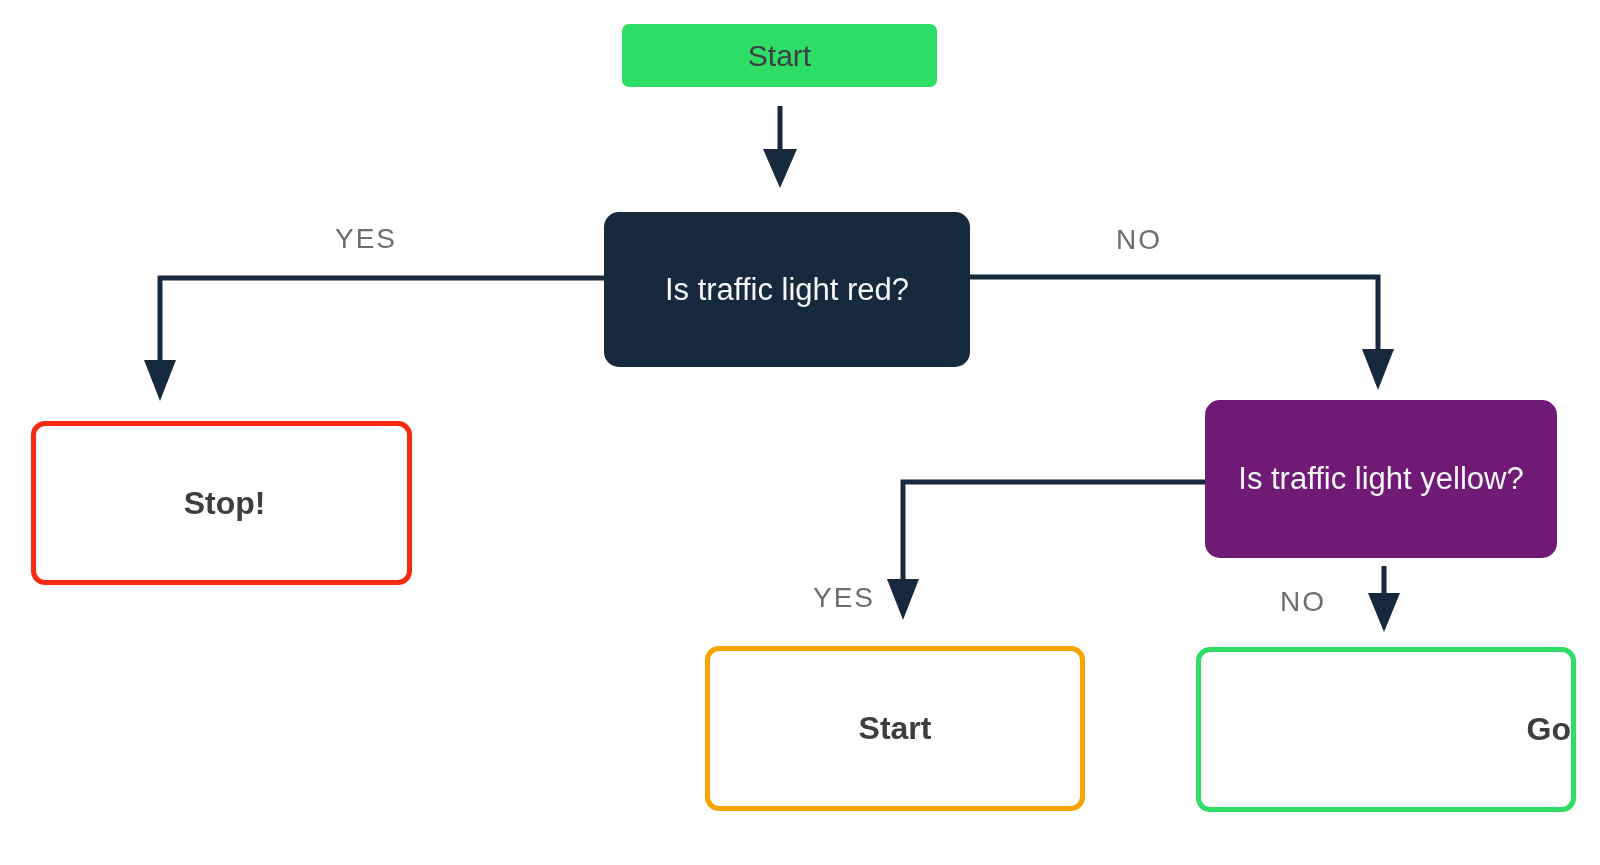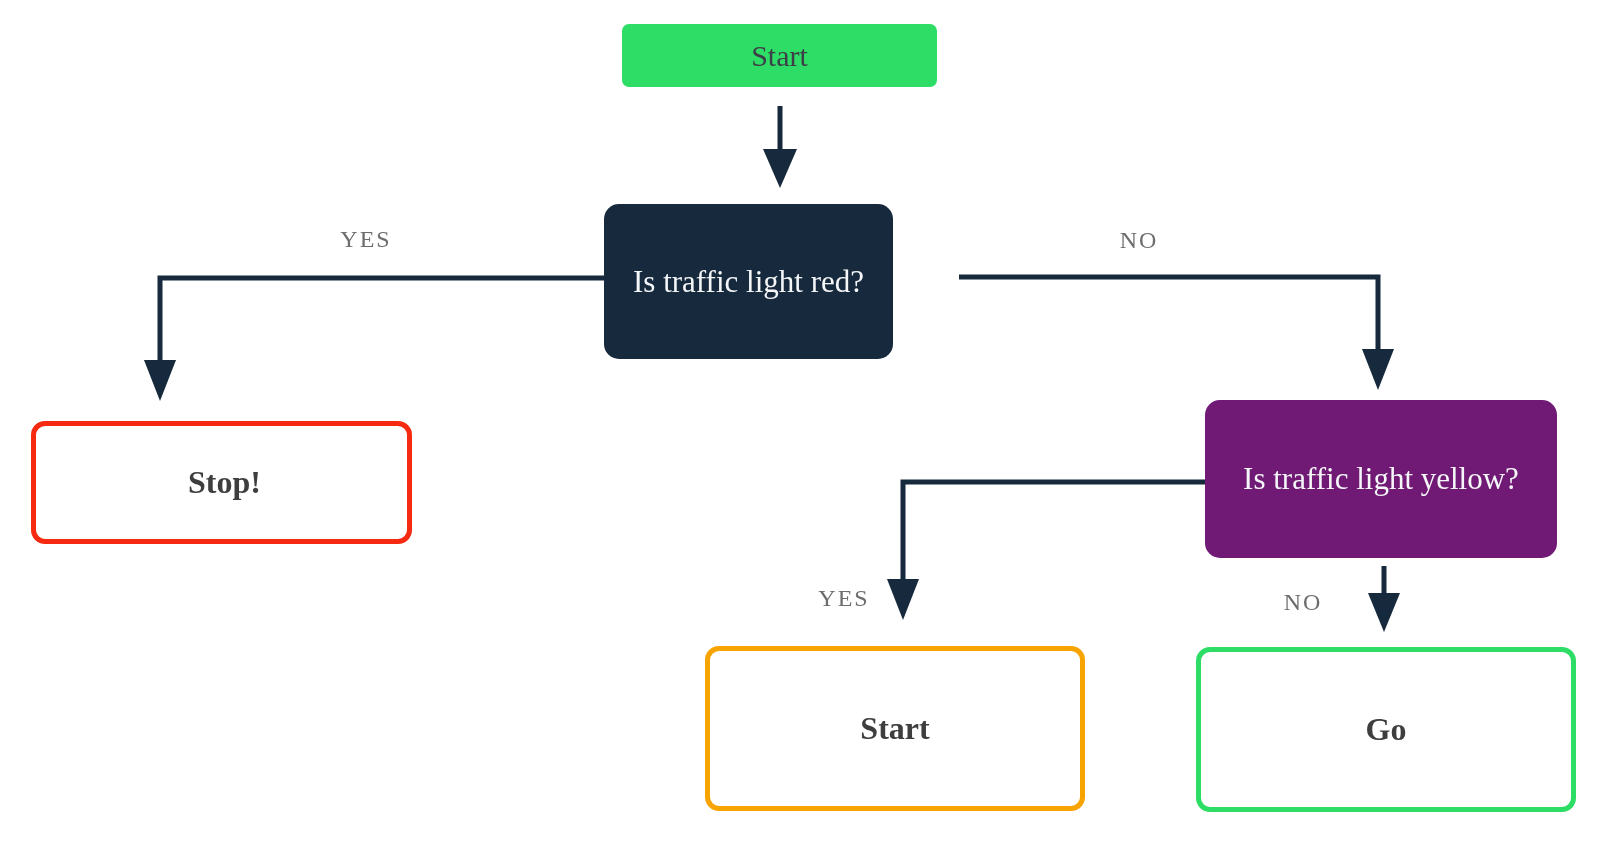--- a/index.html
+++ b/index.html
@@ -7,21 +7,20 @@
     padding: 0;
     background: #ffffff;
     font-family: "Liberation Sans", sans-serif;
   }
   .canvas {
     position: relative;
     width: 1600px;
     height: 865px;
     background: #ffffff;
     overflow: hidden;
-    font-family: Liberation Serif, serif;
   }
   .edges-svg {
     position: absolute;
     left: 0;
     top: 0;
     width: 1600px;
     height: 865px;
     z-index: 1;
   }
   .edge-line {
@@ -56,43 +55,43 @@
   }
   .node-decision {
     background: #17293d;
     border-radius: 15px;
     color: #f4f6f8;
     font-size: 31px;
     font-weight: 400;
   }
   .node-q-red {
     left: 604px;
-    top: 204px;
-    width: 289px;
+    top: 212px;
+    width: 366px;
     height: 155px;
   }
   .node-q-yellow {
     left: 1205px;
     top: 400px;
     width: 352px;
     height: 158px;
   }
   .node-outcome {
     background: #ffffff;
     border: 5px solid;
     border-radius: 14px;
     color: #3e3e3e;
     font-size: 32px;
     font-weight: 700;
   }
   .node-stop {
     left: 31px;
     top: 421px;
     width: 381px;
-    height: 123px;
+    height: 164px;
     border-color: #f52a10;
     padding-left: 6px;
   }
   .node-slow {
     left: 705px;
     top: 646px;
     width: 380px;
     height: 165px;
     border-color: #f7a400;
   }
@@ -100,21 +99,21 @@
     left: 1196px;
     top: 647px;
     width: 380px;
     height: 165px;
     border-color: #2edd66;
   }
   .edge-label {
     position: absolute;
     transform: translate(-50%, -50%);
     color: #6d6d6d;
-    font-size: 24px;
+    font-size: 28px;
     font-weight: 400;
     letter-spacing: 2px;
     z-index: 2;
     white-space: nowrap;
   }
   .label-red-yes  { left: 366px;  top: 239px; }
   .label-red-no   { left: 1139px; top: 240px; }
   .label-yellow-yes { left: 844px;  top: 598px; }
   .label-yellow-no  { left: 1303px; top: 602px; }
 </style>
@@ -164,21 +163,21 @@
   </div>
 
   <div class="node node-outcome node-stop" style="border-color: rgb(245, 42, 16); color: rgb(62, 62, 62);">
     <span>Stop!</span>
   </div>
 
   <div class="node node-outcome node-slow" style="border-color: rgb(247, 164, 0); color: rgb(62, 62, 62);">
     <span>Start</span>
   </div>
 
-  <div class="node node-outcome node-go" style="border-color: rgb(46, 221, 102); color: rgb(62, 62, 62);">
+  <div class="node node-outcome node-go" style="border-color: rgb(46, 221, 102); color: rgb(62, 62, 62); justify-content: flex-end;">
     <span>Go</span>
   </div>
 
   <div class="edge-label label-red-yes" style="color: rgb(109, 109, 109);">YES</div>
 
   <div class="edge-label label-red-no" style="color: rgb(109, 109, 109);">NO</div>
 
   <div class="edge-label label-yellow-yes" style="color: rgb(109, 109, 109);">YES</div>
 
   <div class="edge-label label-yellow-no" style="color: rgb(109, 109, 109);">NO</div>

